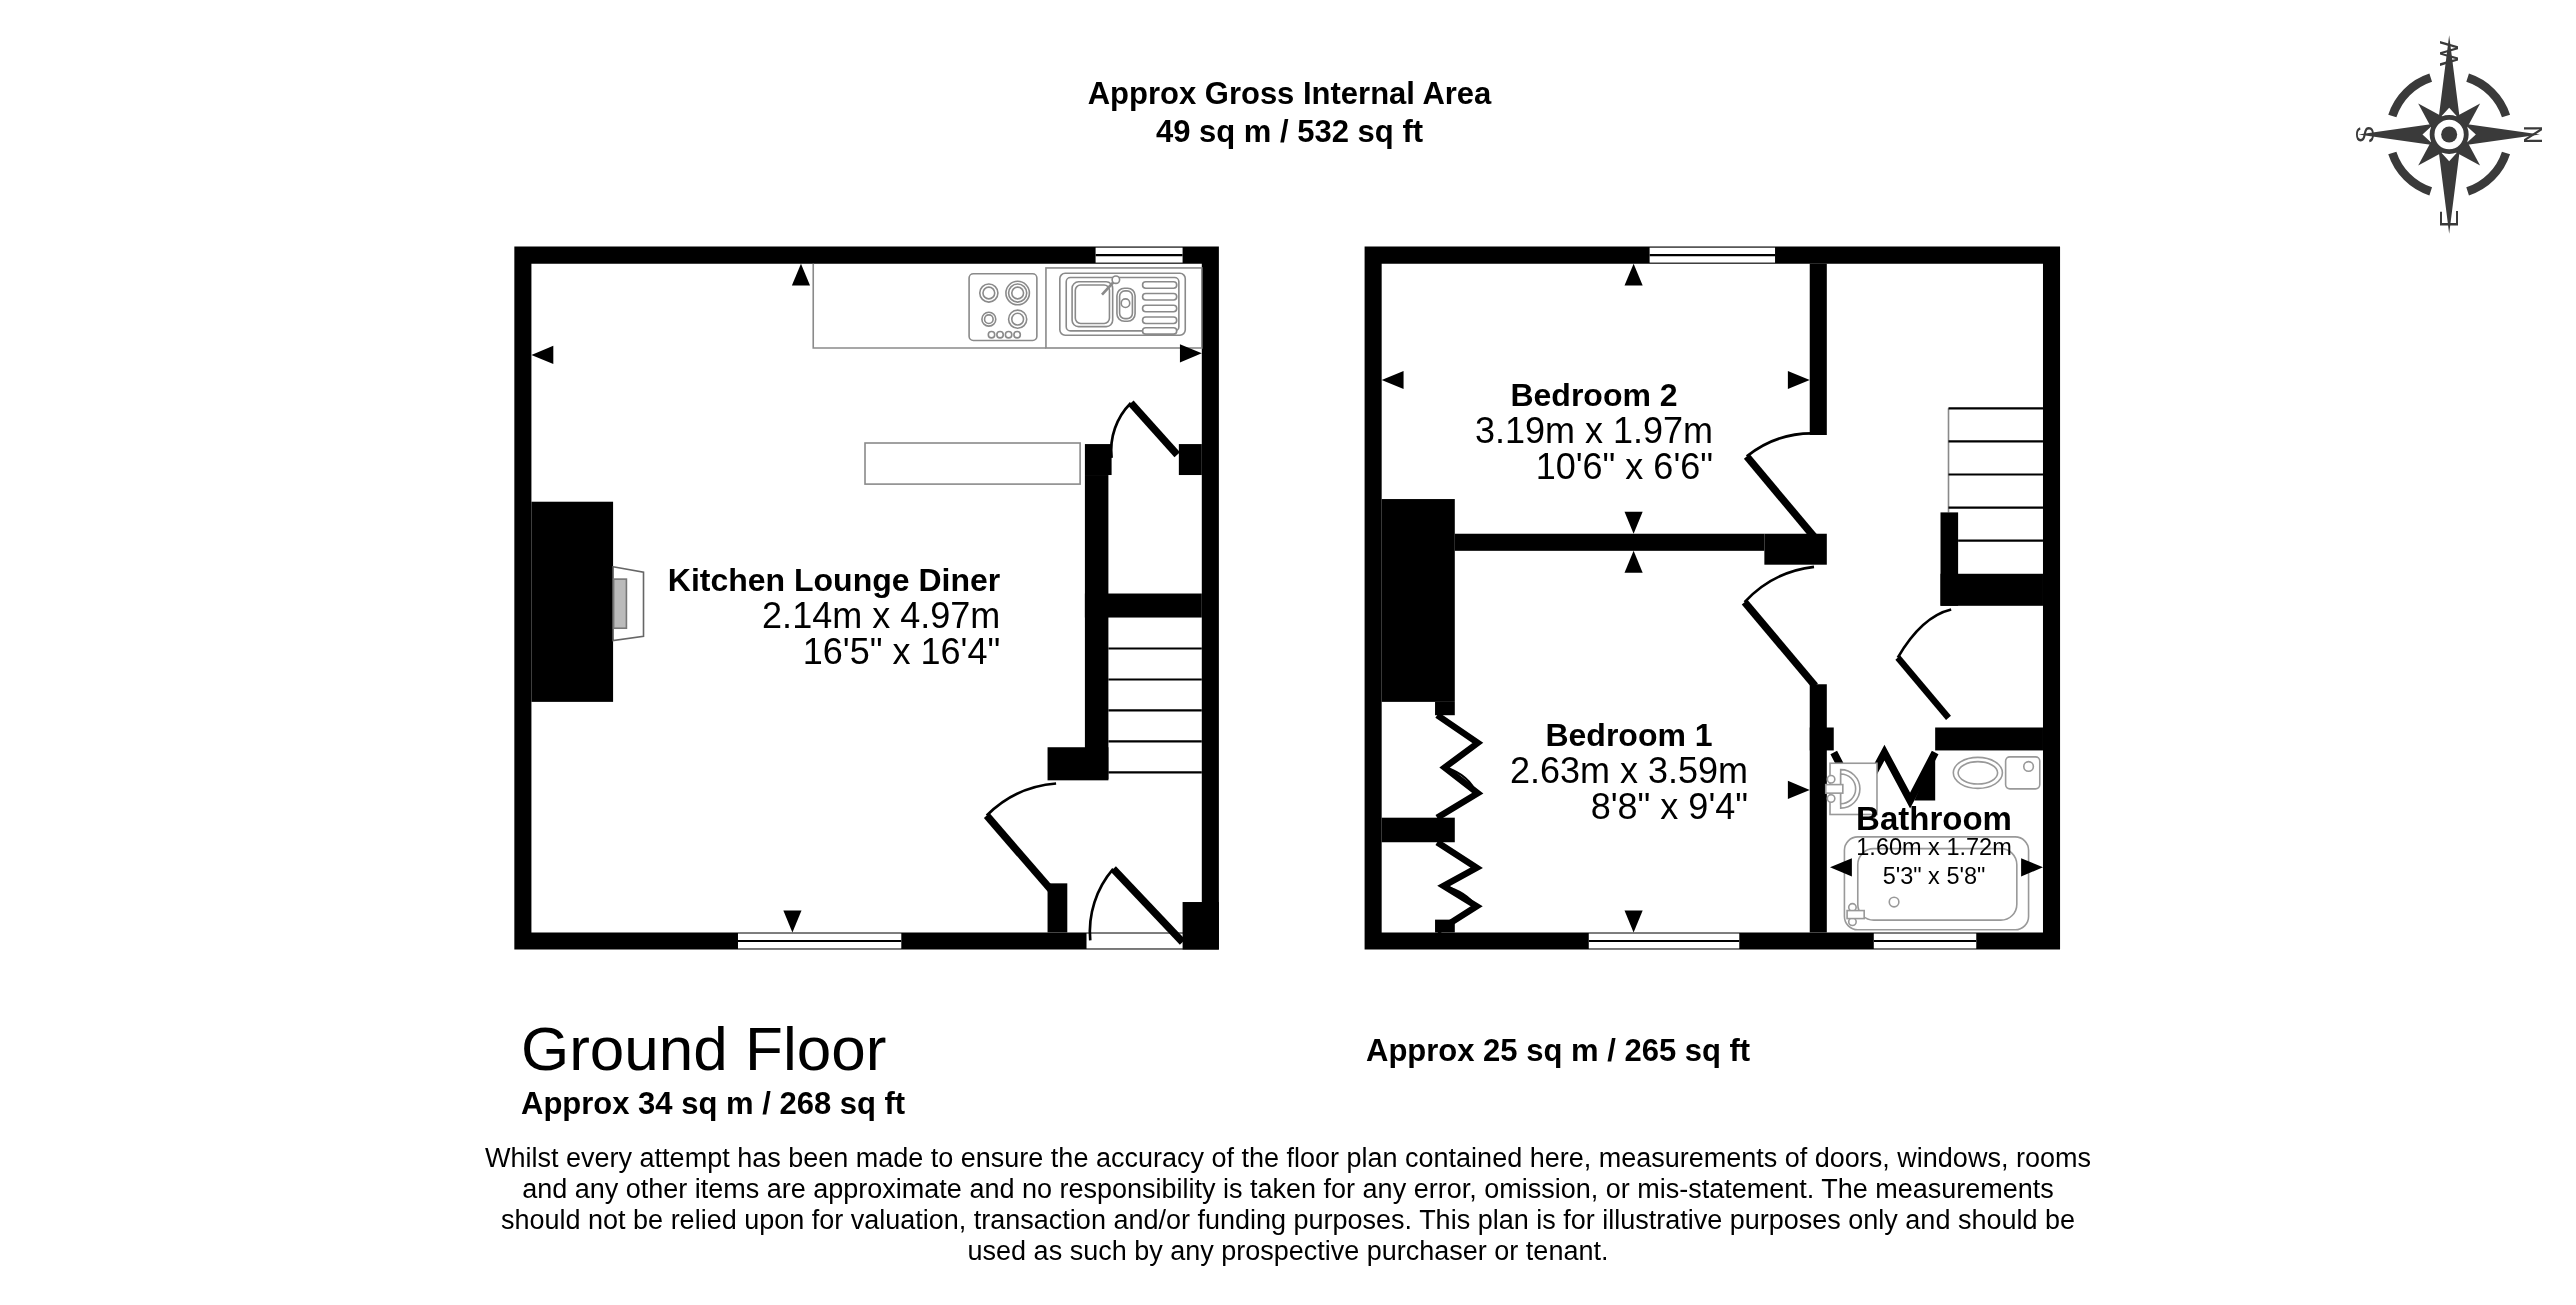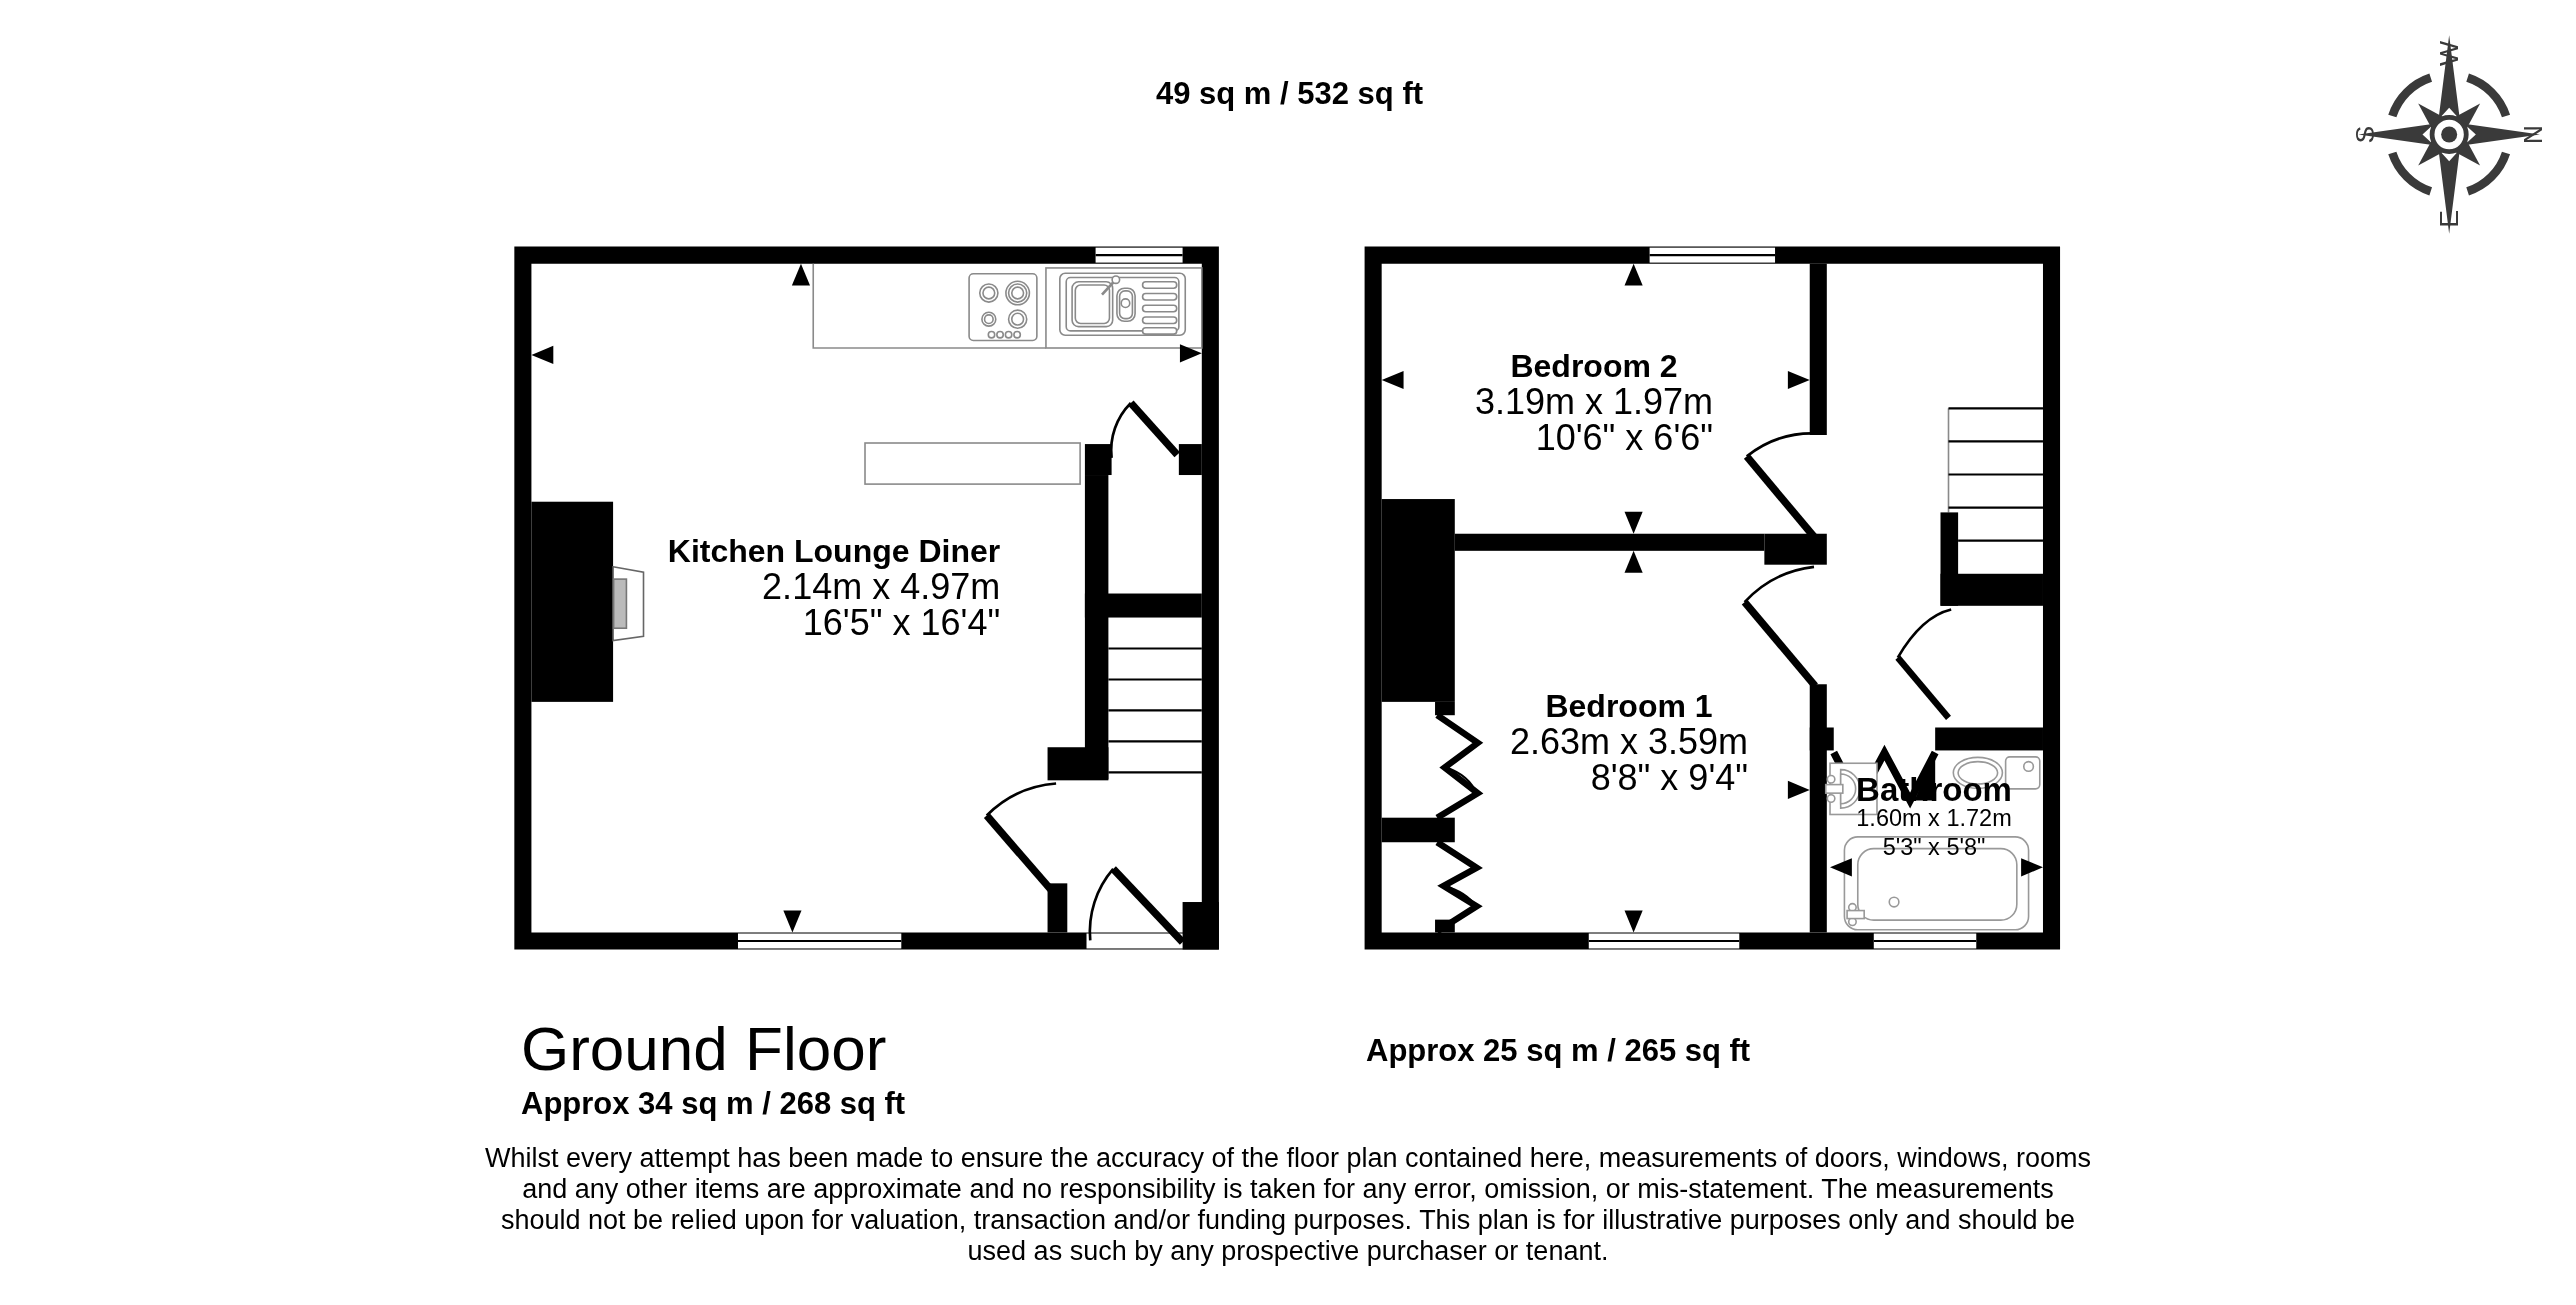--- a/index.html
+++ b/index.html
@@ -1,20 +1,20 @@
 <!DOCTYPE html>
 <html style="font-size:8.5px"><head>
 <meta charset="utf-8">
 <style>
   html,body{margin:0;padding:0;background:#ffffff;}
   body{width:2576px;height:1305px;position:relative;font-family:"Liberation Sans",sans-serif;color:#000;}
   .abs{position:absolute;}
   .center-text{text-align:center;}
   .title-block{left:753px;top:75px;width:1073px;font-size:31px;font-weight:bold;line-height:38px;}
-  .room-label{transform:translateX(-50%);white-space:nowrap;}
+  .room-label{transform:translateX(-50%);white-space:nowrap;margin-top:29px;}
   .room-name{font-weight:bold;font-size:32px;line-height:36px;}
   .room-dim{font-size:36px;line-height:36px;text-align:right;}
   .room-name-sm{font-weight:bold;font-size:33px;line-height:29px;}
   .room-dim-sm{font-size:23.5px;line-height:29px;}
   .floor-name{font-size:62px;font-weight:400;line-height:53px;}
   .floor-area{font-size:31px;font-weight:bold;line-height:34px;margin-top:11.7px;}
   .disclaimer{left:1288px;top:1143px;width:1607px;transform:translateX(-50%);font-size:27px;line-height:31px;text-align:center;}
   svg text{font-family:"Liberation Sans",sans-serif;}
   .noptr{pointer-events:none;}
 </style>
@@ -265,20 +265,21 @@
     <g font-size="50" fill="#3a3a3a" text-anchor="middle" dominant-baseline="central">
       <text x="0" y="-152" transform="rotate(-90,0,-152)">W</text>
       <text x="158" y="0" transform="rotate(-90,158,0)">N</text>
       <text x="0" y="158" transform="rotate(-90,0,158)">E</text>
       <text x="-158" y="0" transform="rotate(-90,-158,0)">S</text>
     </g>
   </g>
 </svg>
 
 <div class="abs title-block center-text">
+  <div>Approx Gross Internal Area</div>
   <div>49 sq m / 532 sq ft</div>
 </div>
 
 <div class="abs room-label center-text" style="left:834px;top:533px">
   <div class="room-name">Kitchen Lounge Diner</div>
   <div class="room-dim">2.14m x 4.97m</div>
   <div class="room-dim">16'5" x 16'4"</div>
 </div>
 
 <div class="abs room-label center-text" style="left:1594px;top:348px">

